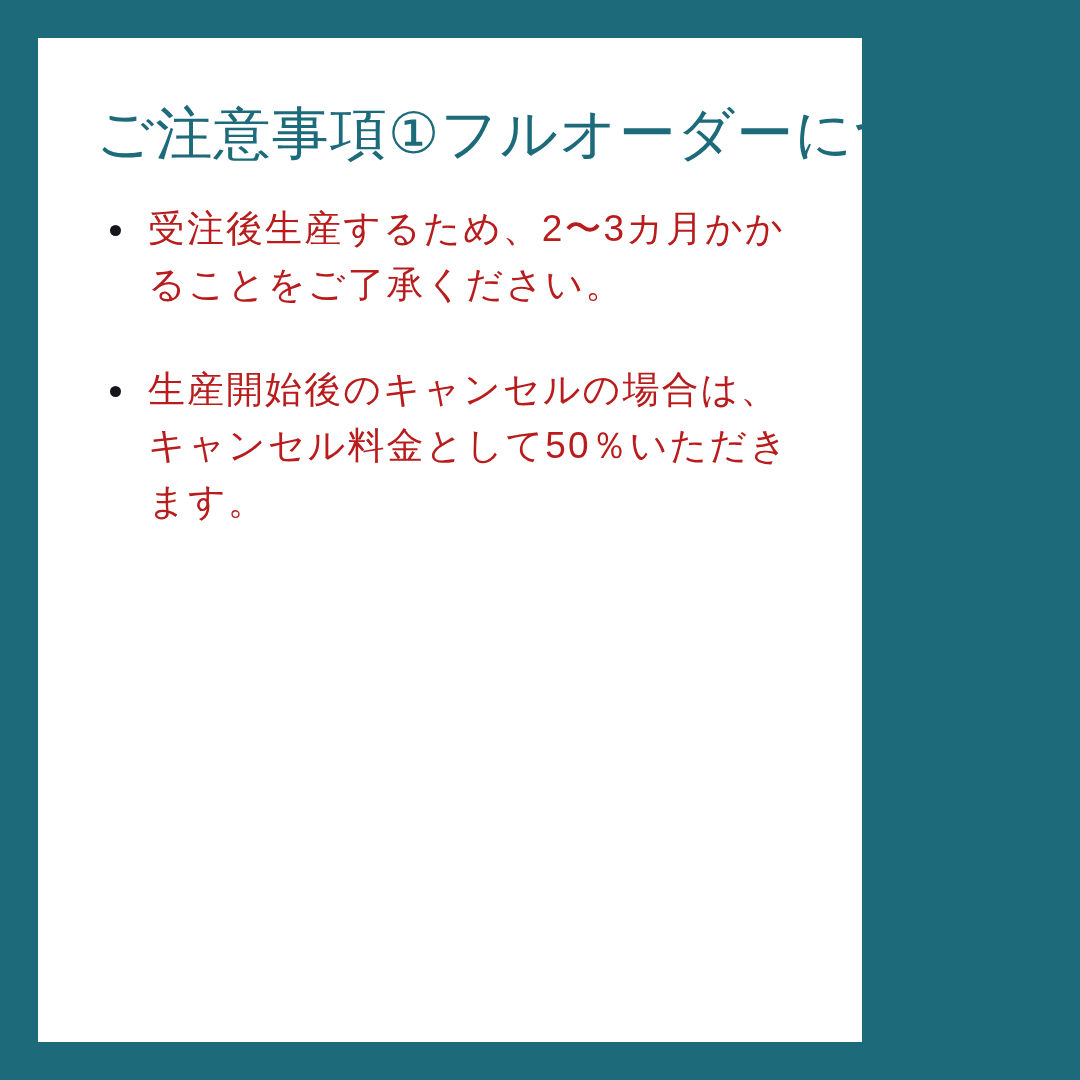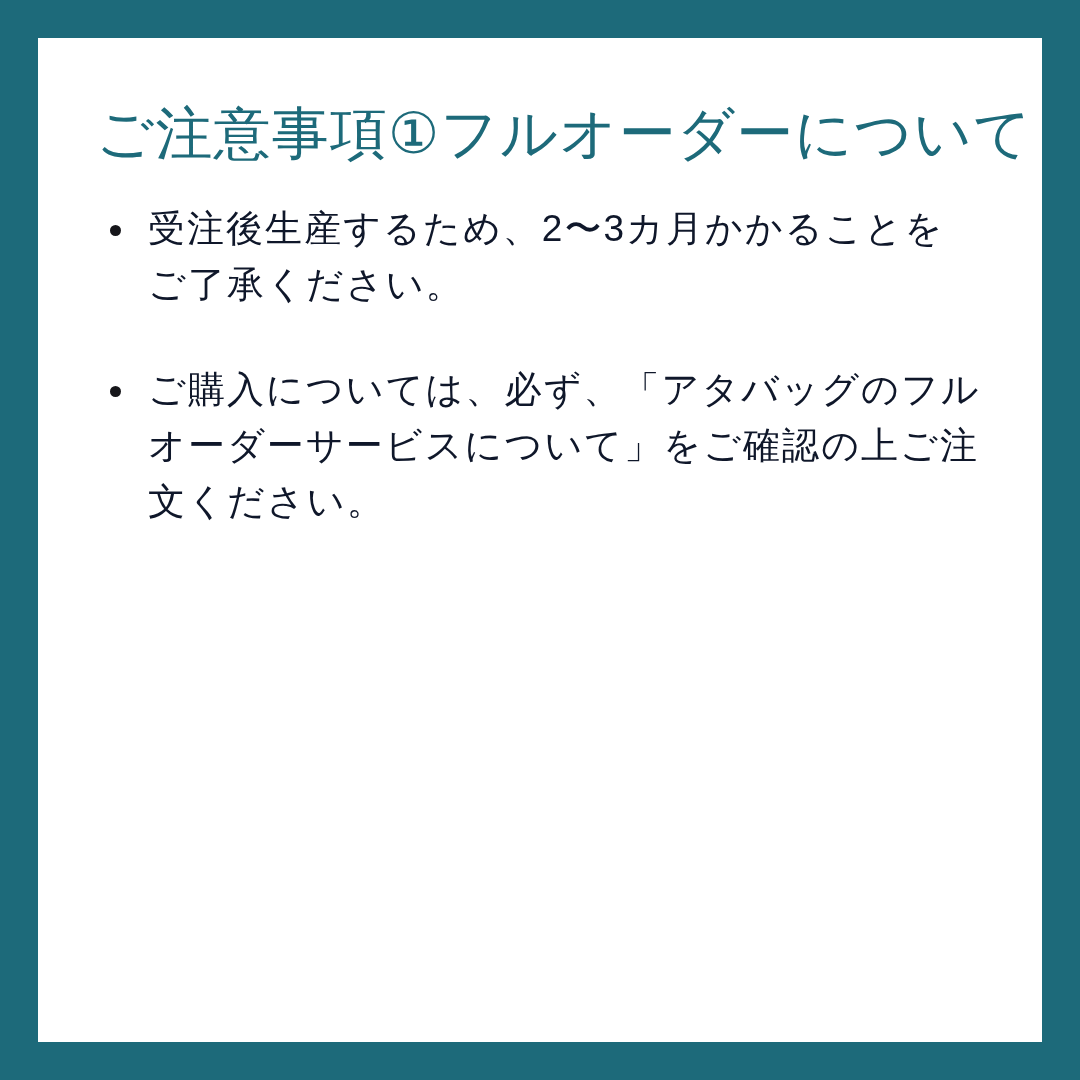--- a/index.html
+++ b/index.html
@@ -18,21 +18,21 @@
     inset: 0;
     background: #1d6a7a;
     display: flex;
     align-items: center;
     justify-content: center;
   }
   .card {
     position: absolute;
     left: 38px;
     top: 38px;
-    width: 1004px;
+    width: 824px;
     height: 1004px;
     background: #ffffff;
     box-sizing: border-box;
     padding: 62px 58px 40px 58px;
   }
   .title {
     color: #1d6a7a;
     font-size: 57px;
     line-height: 1.18;
     letter-spacing: 0.02em;
@@ -40,21 +40,21 @@
     margin: 0 0 34px 0;
     white-space: nowrap;
   }
   .bullet-list {
     list-style: none;
     margin: 0;
     padding: 0;
   }
   .bullet-item {
     position: relative;
-    color: #0f172a;
+    color: #b91c1c;
     font-size: 37px;
     line-height: 1.52;
     letter-spacing: 0.055em;
     padding-left: 52px;
     margin-bottom: 48px;
     font-weight: 400;
   }
   .bullet-item:last-child {
     margin-bottom: 0;
   }
@@ -70,16 +70,16 @@
   }
 </style>
 </head>
 <body>
 
 <div class="slide">
   <div class="card">
     <h1 class="title">ご注意事項①フルオーダーについて</h1>
     <ul class="bullet-list">
       <li class="bullet-item">受注後生産するため、2〜3カ月かかることをご了承ください。</li>
-      <li class="bullet-item">ご購入については、必ず、「アタバッグのフルオーダーサービスについて」をご確認の上ご注文ください。</li>
+      <li class="bullet-item">生産開始後のキャンセルの場合は、キャンセル料金として50％いただきます。</li>
     </ul>
   </div>
 </div>
 
 </body></html>

